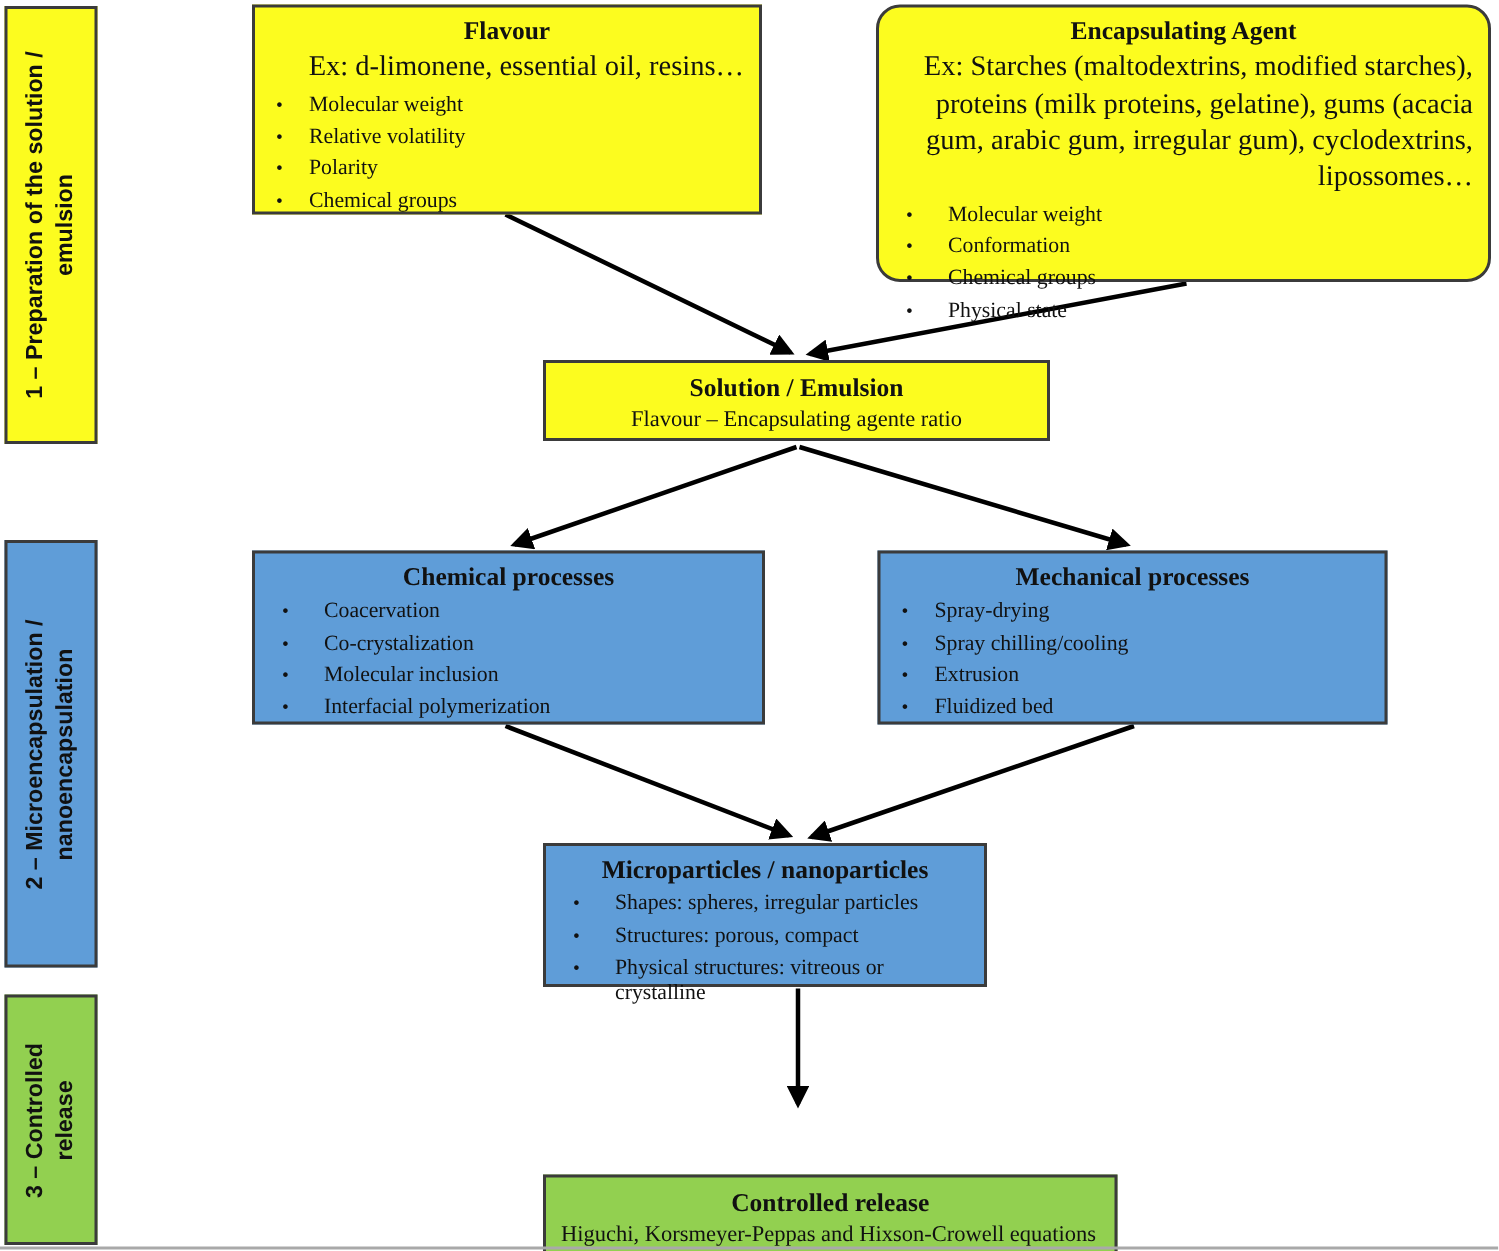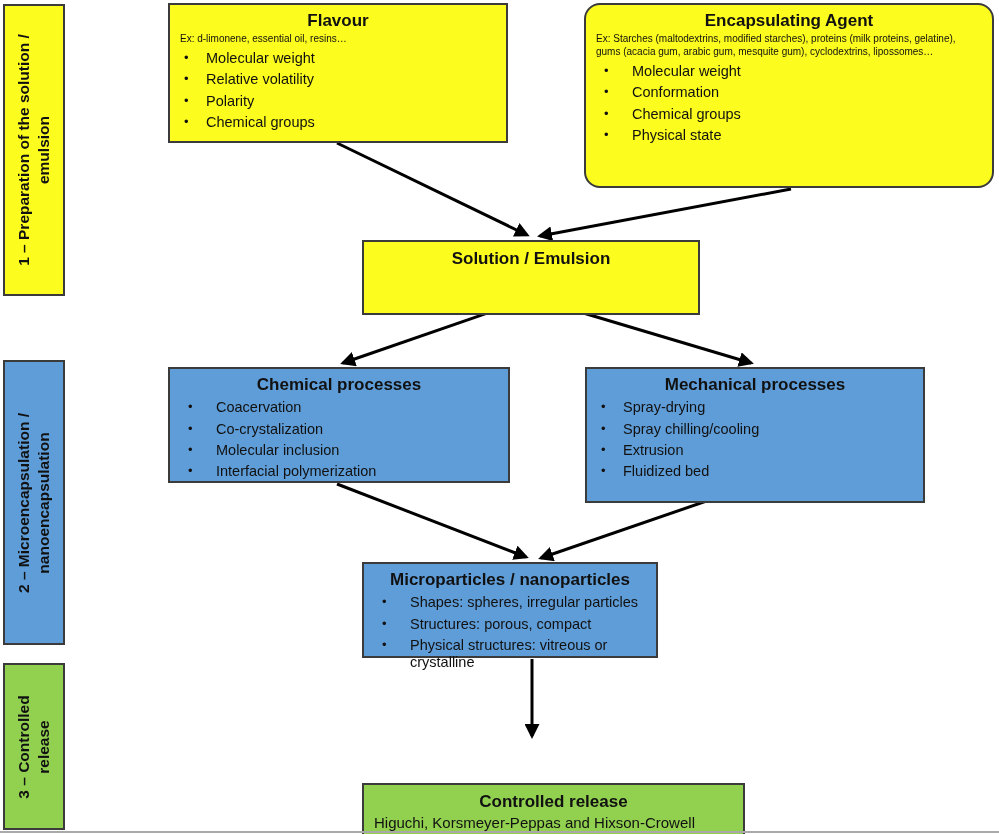--- a/index.html
+++ b/index.html
@@ -9,36 +9,37 @@
     width:999px; height:834px;
     background:#ffffff;
     font-family:"Liberation Sans", sans-serif;
     color:var(--c-text, #111111);
     overflow:hidden;
   }
   .node {
     position:absolute;
     border:2px solid var(--c-border, #3b3b3b);
     padding:5px 10px 4px 10px;
+    font-family:Liberation Serif, serif;
   }
   .fill-yellow { background:var(--c-yellow, #ffff00); }
   .fill-blue   { background:var(--c-blue,   #5f9dd8); }
   .fill-green  { background:var(--c-green,  #92d050); }
 
   .node-title {
     font-weight:bold;
     font-size:17px;
     text-align:center;
     line-height:1.25;
     margin-bottom:2px;
   }
   .node-intro {
-    font-size:10px;
+    font-size:19px;
     line-height:1.28;
-    text-align:left;
+    text-align:right;
   }
   .node-subtitle-center {
     font-size:15px;
     line-height:1.25;
     text-align:center;
   }
   .node-subtitle-left {
     font-size:15px;
     line-height:1.25;
     text-align:left;
@@ -55,23 +56,23 @@
     flex:0 0 16px;
     text-align:left;
     font-size:13px;
   }
   .bullet-indent-sm .bullet-glyph { margin-left:4px;  flex-basis:22px; width:22px; }
   .bullet-indent-lg .bullet-glyph { margin-left:8px;  flex-basis:28px; width:28px; }
 
   
   #box-flavour      { left:168px; top:3px;   width:340px; height:140px; }
   #box-encap        { left:584px; top:3px;   width:410px; height:185px;border-radius:16px; }
-  #box-solution     { left:362px; top:240px; width:338px; height:75px;  padding-top:6px; }
+  #box-solution     { left:362px; top:240px; width:338px; height:54px;  padding-top:6px; }
   #box-chemical     { left:168px; top:367px; width:342px; height:116px; }
-  #box-mechanical   { left:585px; top:367px; width:340px; height:136px; }
+  #box-mechanical   { left:585px; top:367px; width:340px; height:116px; }
   #box-micro        { left:362px; top:562px; width:296px; height:96px;  }
   #box-controlled   { left:362px; top:783px; width:383px; height:78px;  padding-top:6px; }
 
   
   .side-step {
     position:absolute;
     border:2px solid var(--c-border, #3b3b3b);
     padding:0;
   }
   #side-step-1 { left:3px; top:4px;   width:62px; height:292px; }
@@ -159,21 +160,21 @@
         </div>
       <div class="bullet-row">
           <span class="bullet-glyph">•</span>
           <span>Chemical groups</span>
         </div>
     </div>
   </div>
 
   <div class="node fill-yellow bullet-indent-lg" id="box-encap">
     <div class="node-title">Encapsulating Agent</div>
-    <div class="node-intro">Ex: Starches (maltodextrins, modified starches), proteins (milk proteins, gelatine), gums (acacia gum, arabic gum, mesquite gum), cyclodextrins, lipossomes…</div>
+    <div class="node-intro">Ex: Starches (maltodextrins, modified starches), proteins (milk proteins, gelatine), gums (acacia gum, arabic gum, irregular gum), cyclodextrins, lipossomes…</div>
     <div class="bullets">
       <div class="bullet-row">
           <span class="bullet-glyph">•</span>
           <span>Molecular weight</span>
         </div>
       <div class="bullet-row">
           <span class="bullet-glyph">•</span>
           <span>Conformation</span>
         </div>
       <div class="bullet-row">
@@ -182,20 +183,21 @@
         </div>
       <div class="bullet-row">
           <span class="bullet-glyph">•</span>
           <span>Physical state</span>
         </div>
     </div>
   </div>
 
   <div class="node fill-yellow" id="box-solution">
     <div class="node-title">Solution / Emulsion</div>
+    <div class="node-subtitle-center">Flavour – Encapsulating agente ratio</div>
   </div>
 
   <div class="node fill-blue bullet-indent-lg" id="box-chemical">
     <div class="node-title">Chemical processes</div>
     <div class="bullets">
       <div class="bullet-row">
           <span class="bullet-glyph">•</span>
           <span>Coacervation</span>
         </div>
       <div class="bullet-row">

